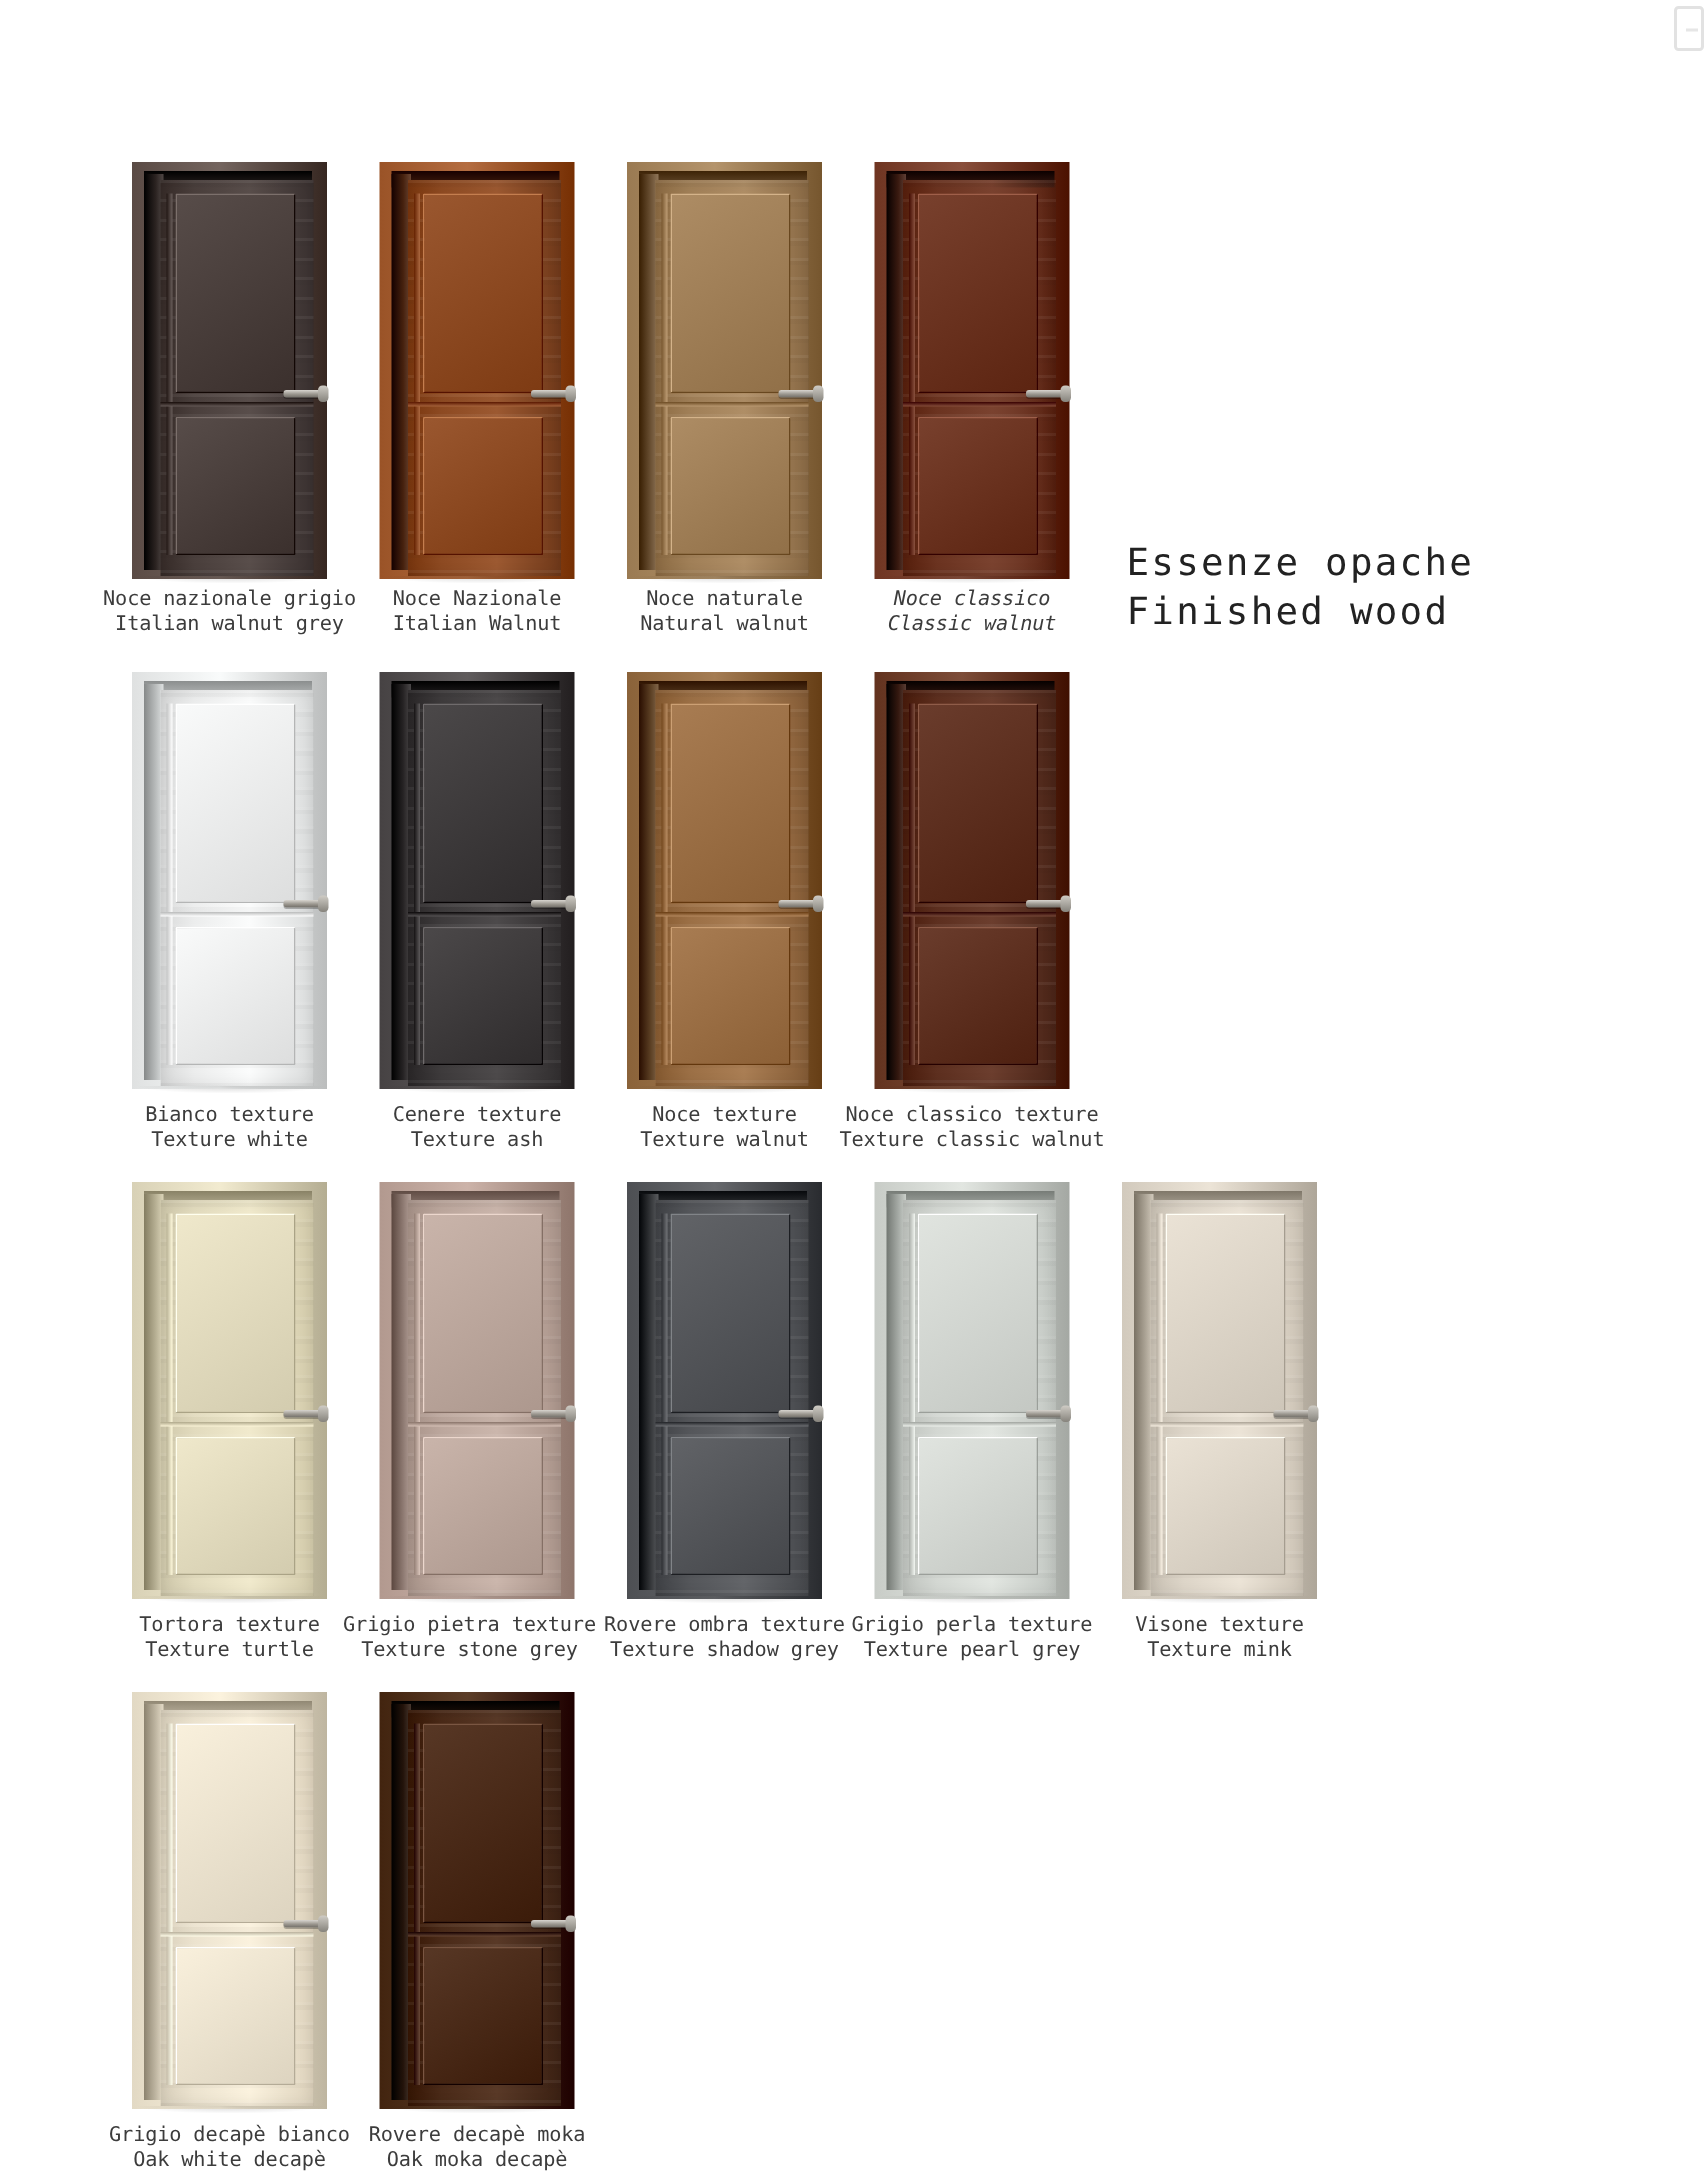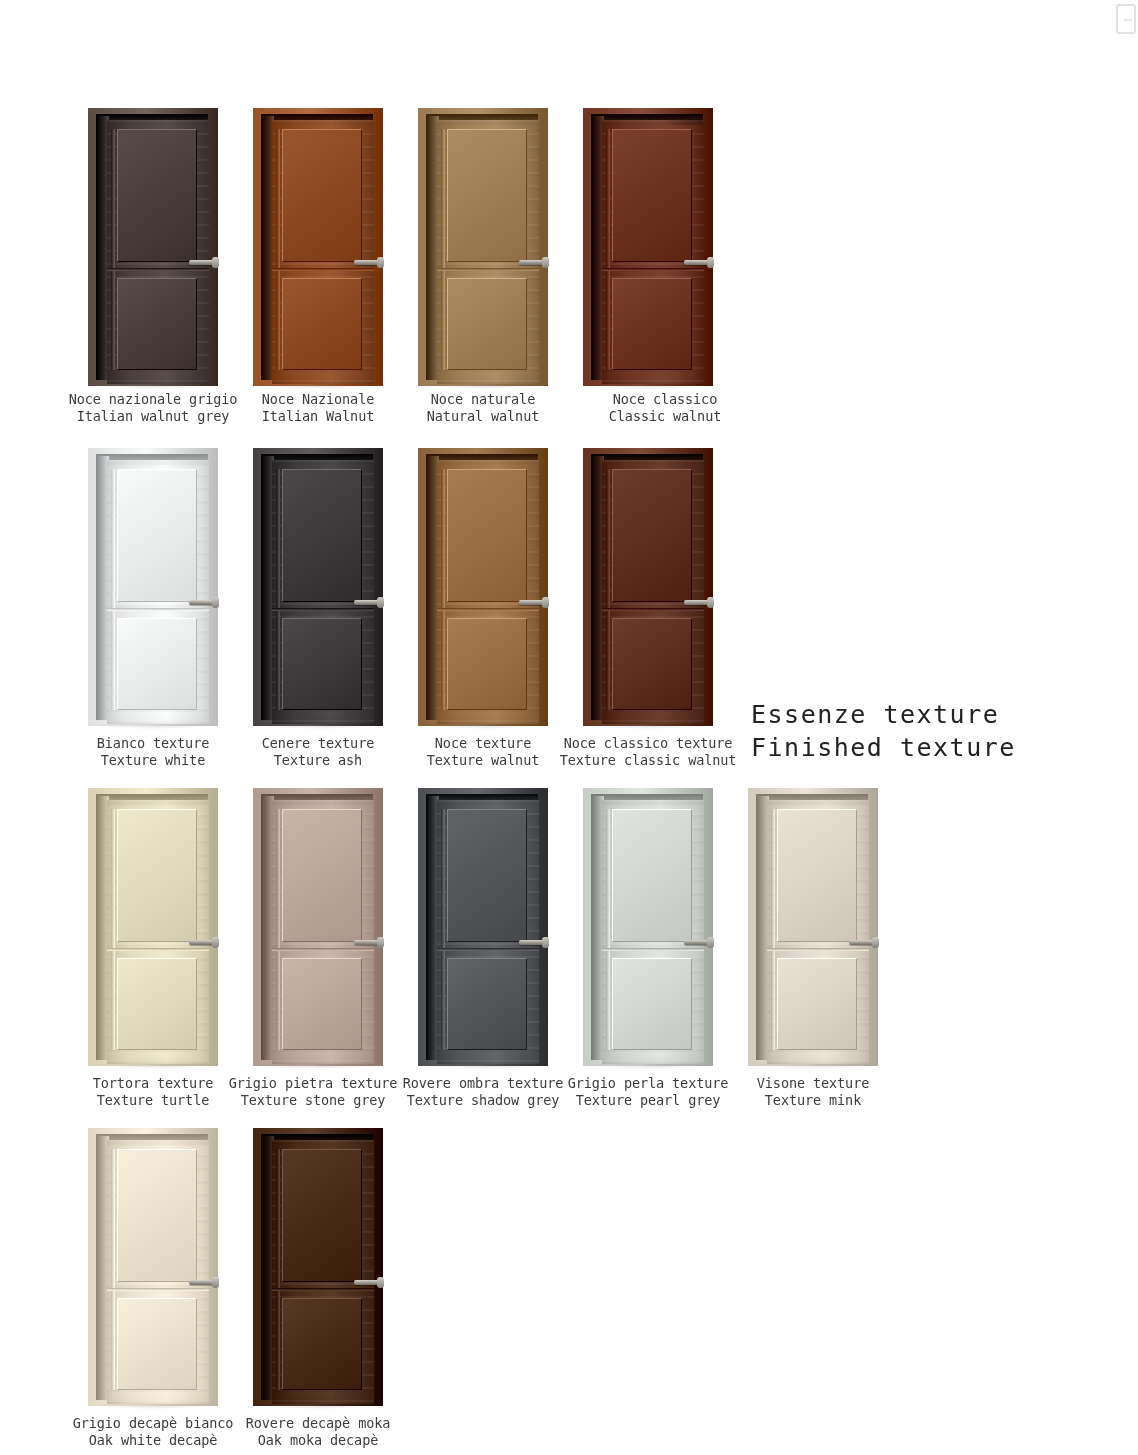--- a/index.html
+++ b/index.html
@@ -113,25 +113,25 @@
   }
   .caption .line{display:block;text-align:center;}
 </style>
 </head>
 <body>
 
 <div class="page">
 
   <div class="corner-mark"></div>
 
-
-  <div class="section-heading" id="heading-texture">
-    <span class="line">Essenze texture</span>
-    <span class="line">Finished texture</span>
+  <div class="section-heading" id="heading-opache">
+    <span class="line">Essenze opache</span>
+    <span class="line">Finished wood</span>
   </div>
+
 
 
   <div id="door-layer">
       <div class="door-cell" style="left: 88px; top: 108px;">
         <div class="door-figure">
           <div class="jamb" style="background: linear-gradient(90deg, rgb(90, 75, 69) 0%, rgb(116, 101, 95) 45%, rgb(54, 39, 33) 100%);"></div>
           <div class="reveal-top" style="background: linear-gradient(rgb(0, 0, 0), rgb(43, 35, 33));"></div>
           <div class="reveal" style="background: linear-gradient(90deg, rgb(0, 0, 0) 0%, rgb(43, 35, 33) 60%, rgb(79, 71, 69) 100%);"></div>
           <div class="leaf" style="background: linear-gradient(90deg, rgb(54, 43, 40) 0%, rgb(74, 63, 60) 22%, rgb(89, 78, 75) 58%, rgb(58, 49, 48) 100%); box-shadow: rgba(0, 0, 0, 0.1) 0px 0px 10px inset;">
             <div style="position: absolute; inset: 0px; opacity: 0.2; background: repeating-linear-gradient(rgba(255, 255, 255, 0.28) 0px, rgba(255, 255, 255, 0.28) 2px, rgba(0, 0, 0, 0.12) 2px, rgba(0, 0, 0, 0.12) 5px, rgba(255, 255, 255, 0) 5px, rgba(255, 255, 255, 0) 13px);"></div>
@@ -197,21 +197,21 @@
             <div style="position: absolute; inset: 0px; opacity: 0.2; background: repeating-linear-gradient(rgba(255, 255, 255, 0.28) 0px, rgba(255, 255, 255, 0.28) 2px, rgba(0, 0, 0, 0.12) 2px, rgba(0, 0, 0, 0.12) 5px, rgba(255, 255, 255, 0) 5px, rgba(255, 255, 255, 0) 13px);"></div>
             <div class="stile-groove" style="background: linear-gradient(90deg, rgb(66, 10, 0), rgb(138, 82, 63));"></div>
             <div class="panel panel-top" style="border-width: 1px; border-style: solid; border-color: rgb(159, 95, 74) rgb(51, 0, 0) rgb(51, 0, 0) rgb(159, 95, 74); background: linear-gradient(145deg, rgb(120, 64, 45), rgb(92, 36, 17));"></div>
             <div class="panel panel-bottom" style="border-width: 1px; border-style: solid; border-color: rgb(159, 95, 74) rgb(51, 0, 0) rgb(51, 0, 0) rgb(159, 95, 74); background: linear-gradient(145deg, rgb(120, 64, 45), rgb(92, 36, 17));"></div>
             <div class="mid-rail" style="background: linear-gradient(rgb(56, 0, 0), rgb(133, 77, 58));"></div>
             <div class="handle"></div>
           </div>
           <div class="floor-shadow"></div>
         </div>
       </div>
-      <div class="caption" style="left: 548px; top: 391px; width: 234px;">
+      <div class="caption" style="left: 531px; top: 391px; width: 234px; font-style: italic;">
         <span class="line">Noce classico</span>
         <span class="line">Classic walnut</span>
       </div>
       <div class="door-cell" style="left: 88px; top: 448px;">
         <div class="door-figure">
           <div class="jamb" style="background: linear-gradient(90deg, rgb(223, 225, 225) 0%, rgb(249, 251, 251) 45%, rgb(187, 189, 189) 100%);"></div>
           <div class="reveal-top" style="background: linear-gradient(rgb(139, 142, 142), rgb(185, 188, 188));"></div>
           <div class="reveal" style="background: linear-gradient(90deg, rgb(134, 137, 137) 0%, rgb(185, 188, 188) 60%, rgb(221, 224, 224) 100%);"></div>
           <div class="leaf" style="background: linear-gradient(90deg, rgb(216, 217, 217) 0%, rgb(236, 237, 237) 22%, rgb(251, 252, 252) 58%, rgb(218, 220, 220) 100%); box-shadow: rgba(0, 0, 0, 0.1) 0px 0px 10px inset;">
             <div style="position: absolute; inset: 0px; opacity: 0.2; background: repeating-linear-gradient(rgba(255, 255, 255, 0.28) 0px, rgba(255, 255, 255, 0.28) 2px, rgba(0, 0, 0, 0.12) 2px, rgba(0, 0, 0, 0.12) 5px, rgba(255, 255, 255, 0) 5px, rgba(255, 255, 255, 0) 13px);"></div>

